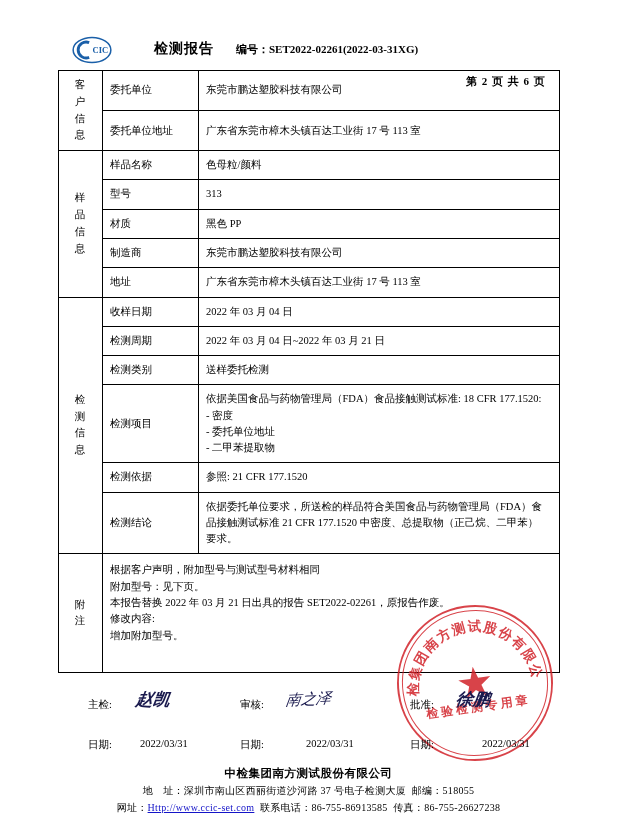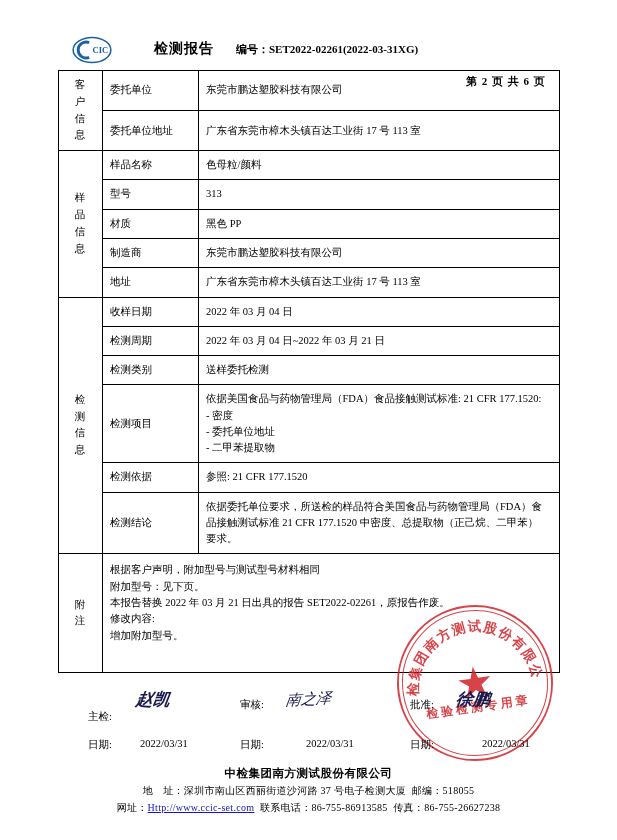--- a/index.html
+++ b/index.html
@@ -210,21 +210,21 @@
         <td class="lbl">检测周期</td>
         <td class="val">2022 年 03 月 04 日~2022 年 03 月 21 日</td>
       </tr>
       <tr>
         <td class="lbl">检测类别</td>
         <td class="val">送样委托检测</td>
       </tr>
       <tr>
         <td class="lbl">检测项目</td>
         <td class="val multi">
-          <span class="indent">依据美国食品与药物管理局（FDA）食品接触测试标准: 21 CFR 177.1520:</span>
+          <span class="indent">依据美国食品与药物管理局（FDA）食品接触测试标准: 18 CFR 177.1520:</span>
           <span class="indent">- 密度</span>
           <span class="indent">- 委托单位地址</span>
           <span class="indent">- 二甲苯提取物</span>
         </td>
       </tr>
       <tr>
         <td class="lbl">检测依据</td>
         <td class="val">参照: 21 CFR 177.1520</td>
       </tr>
       <tr>
@@ -262,21 +262,21 @@
       </text>
     </svg>
     <div class="star">
         <span>★</span>
       </div>
     <div class="stamp-bottom">检验检测专用章</div>
   </div>
 
   <div class="sigwrap" style="top:690px;">
     <div class="sigrow">
-      <span class="sig-label" style="left:30px;top:8px;margin-top:12px;">主检:</span>
+      <span class="sig-label" style="left:30px;top:8px;">主检:</span>
       <span class="sig-val hand" style="left:78px;top:-2px;">赵凯</span>
 
       <span class="sig-label" style="left:182px;top:8px;">审核:</span>
       <span class="sig-val hand2" style="left:228px;top:0px;">南之泽</span>
 
       <span class="sig-label" style="left:352px;top:8px;">批准:</span>
       <span class="sig-val hand" style="left:398px;top:-2px;">徐鹏</span>
     </div>
   </div>
 

